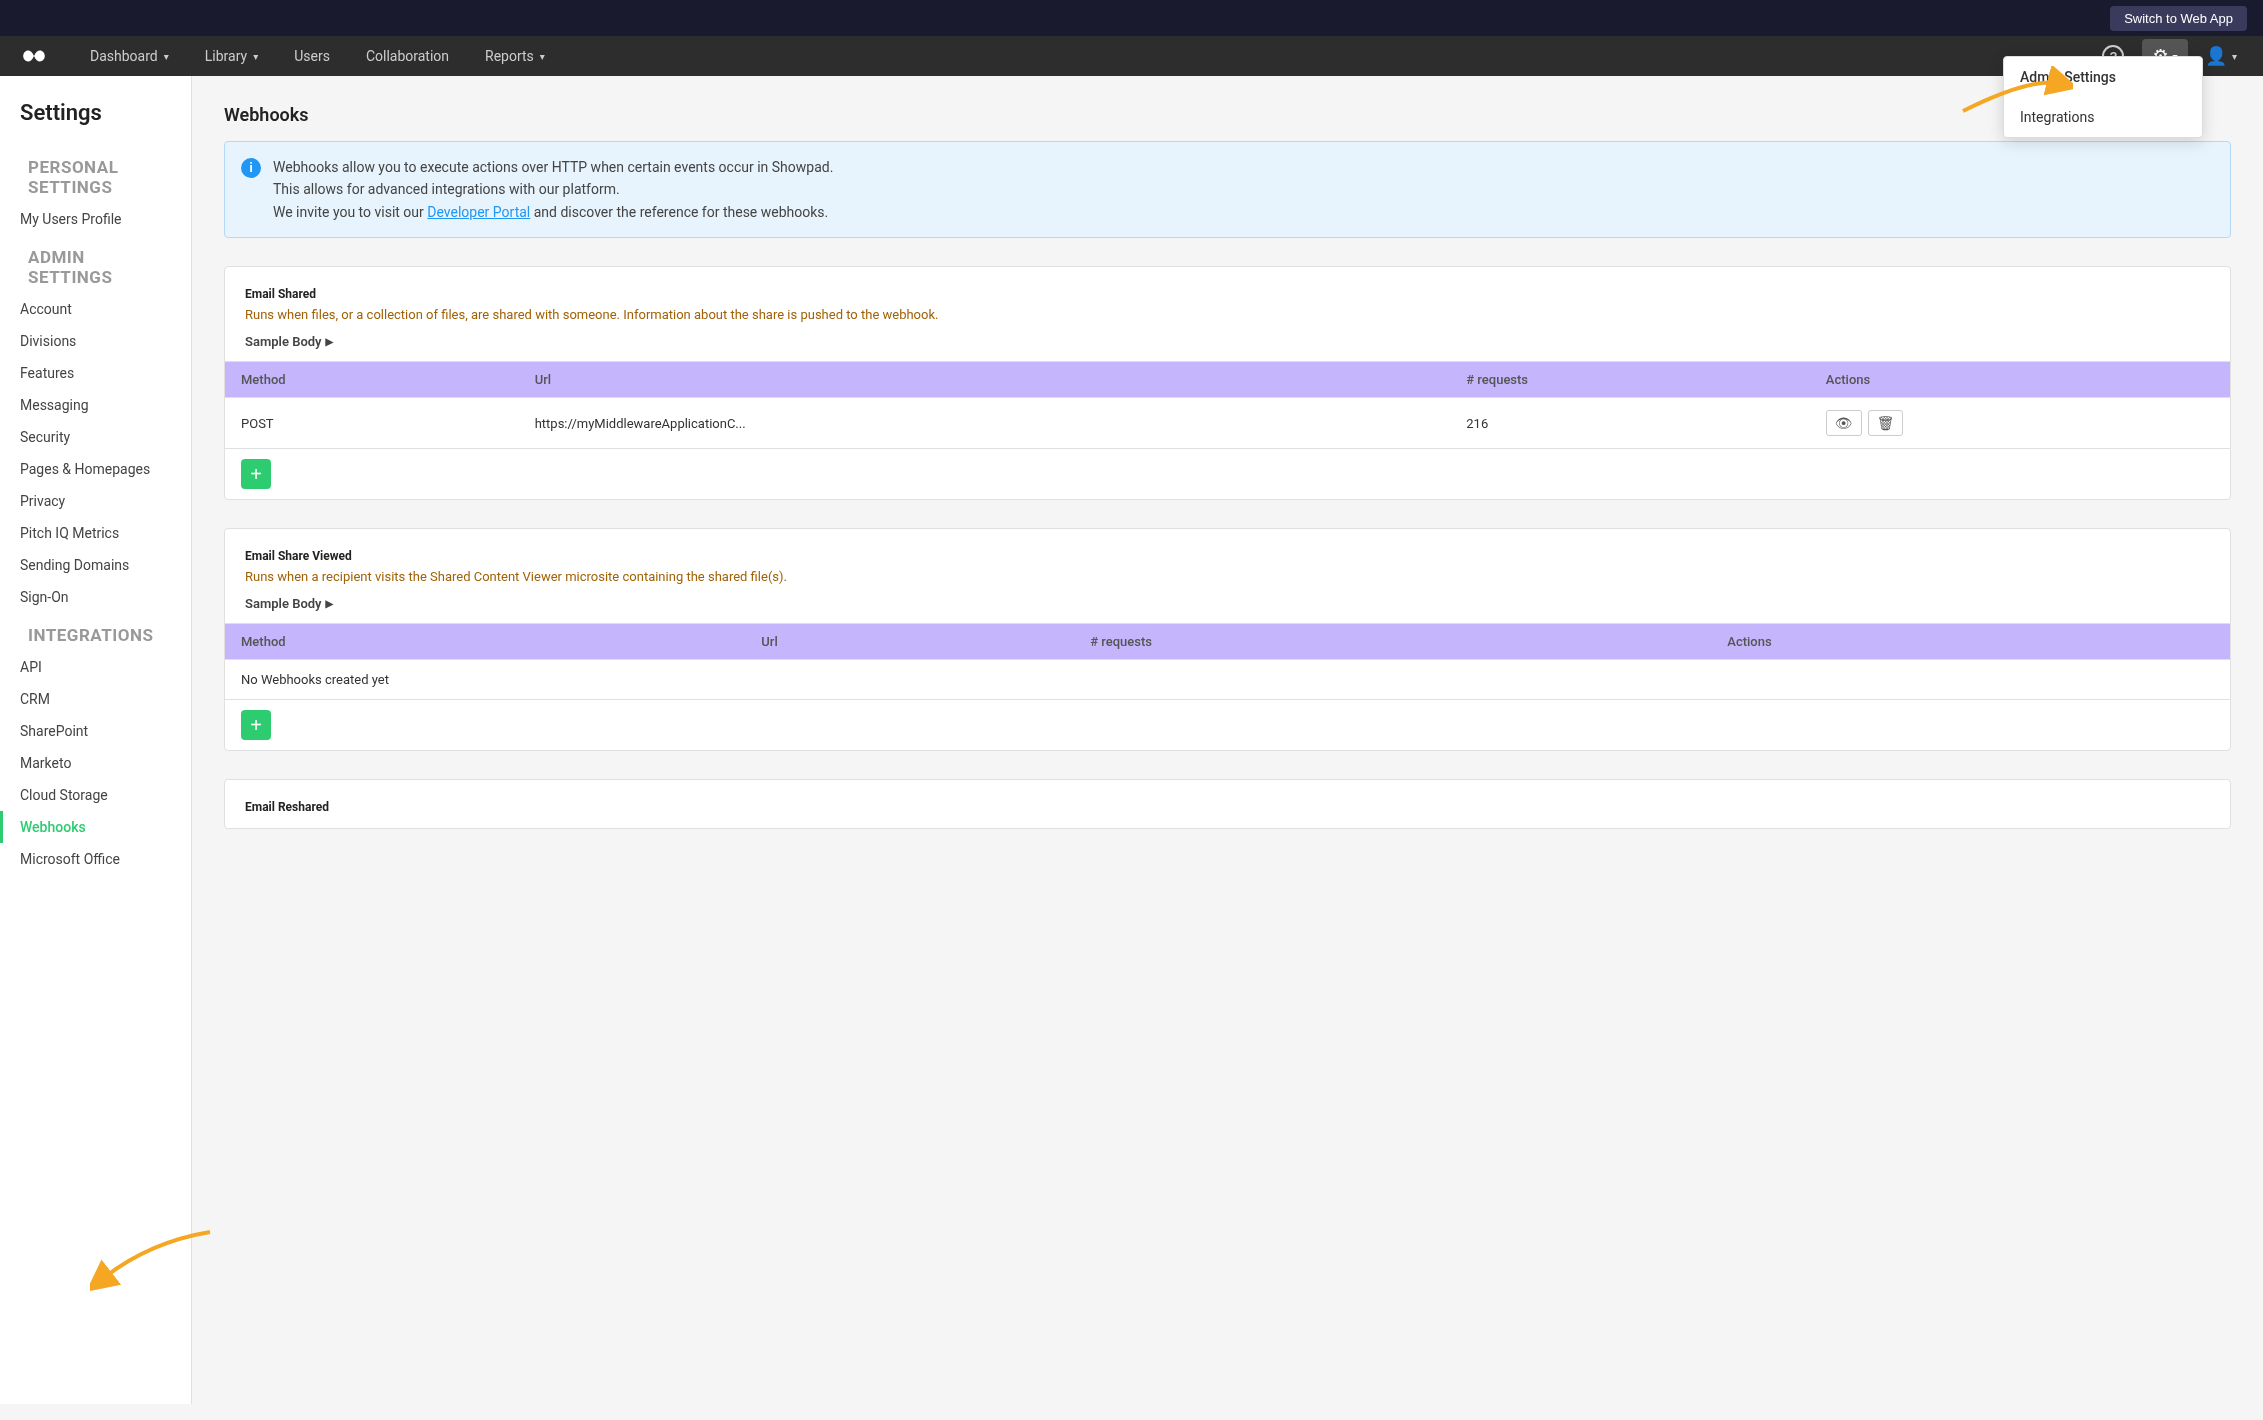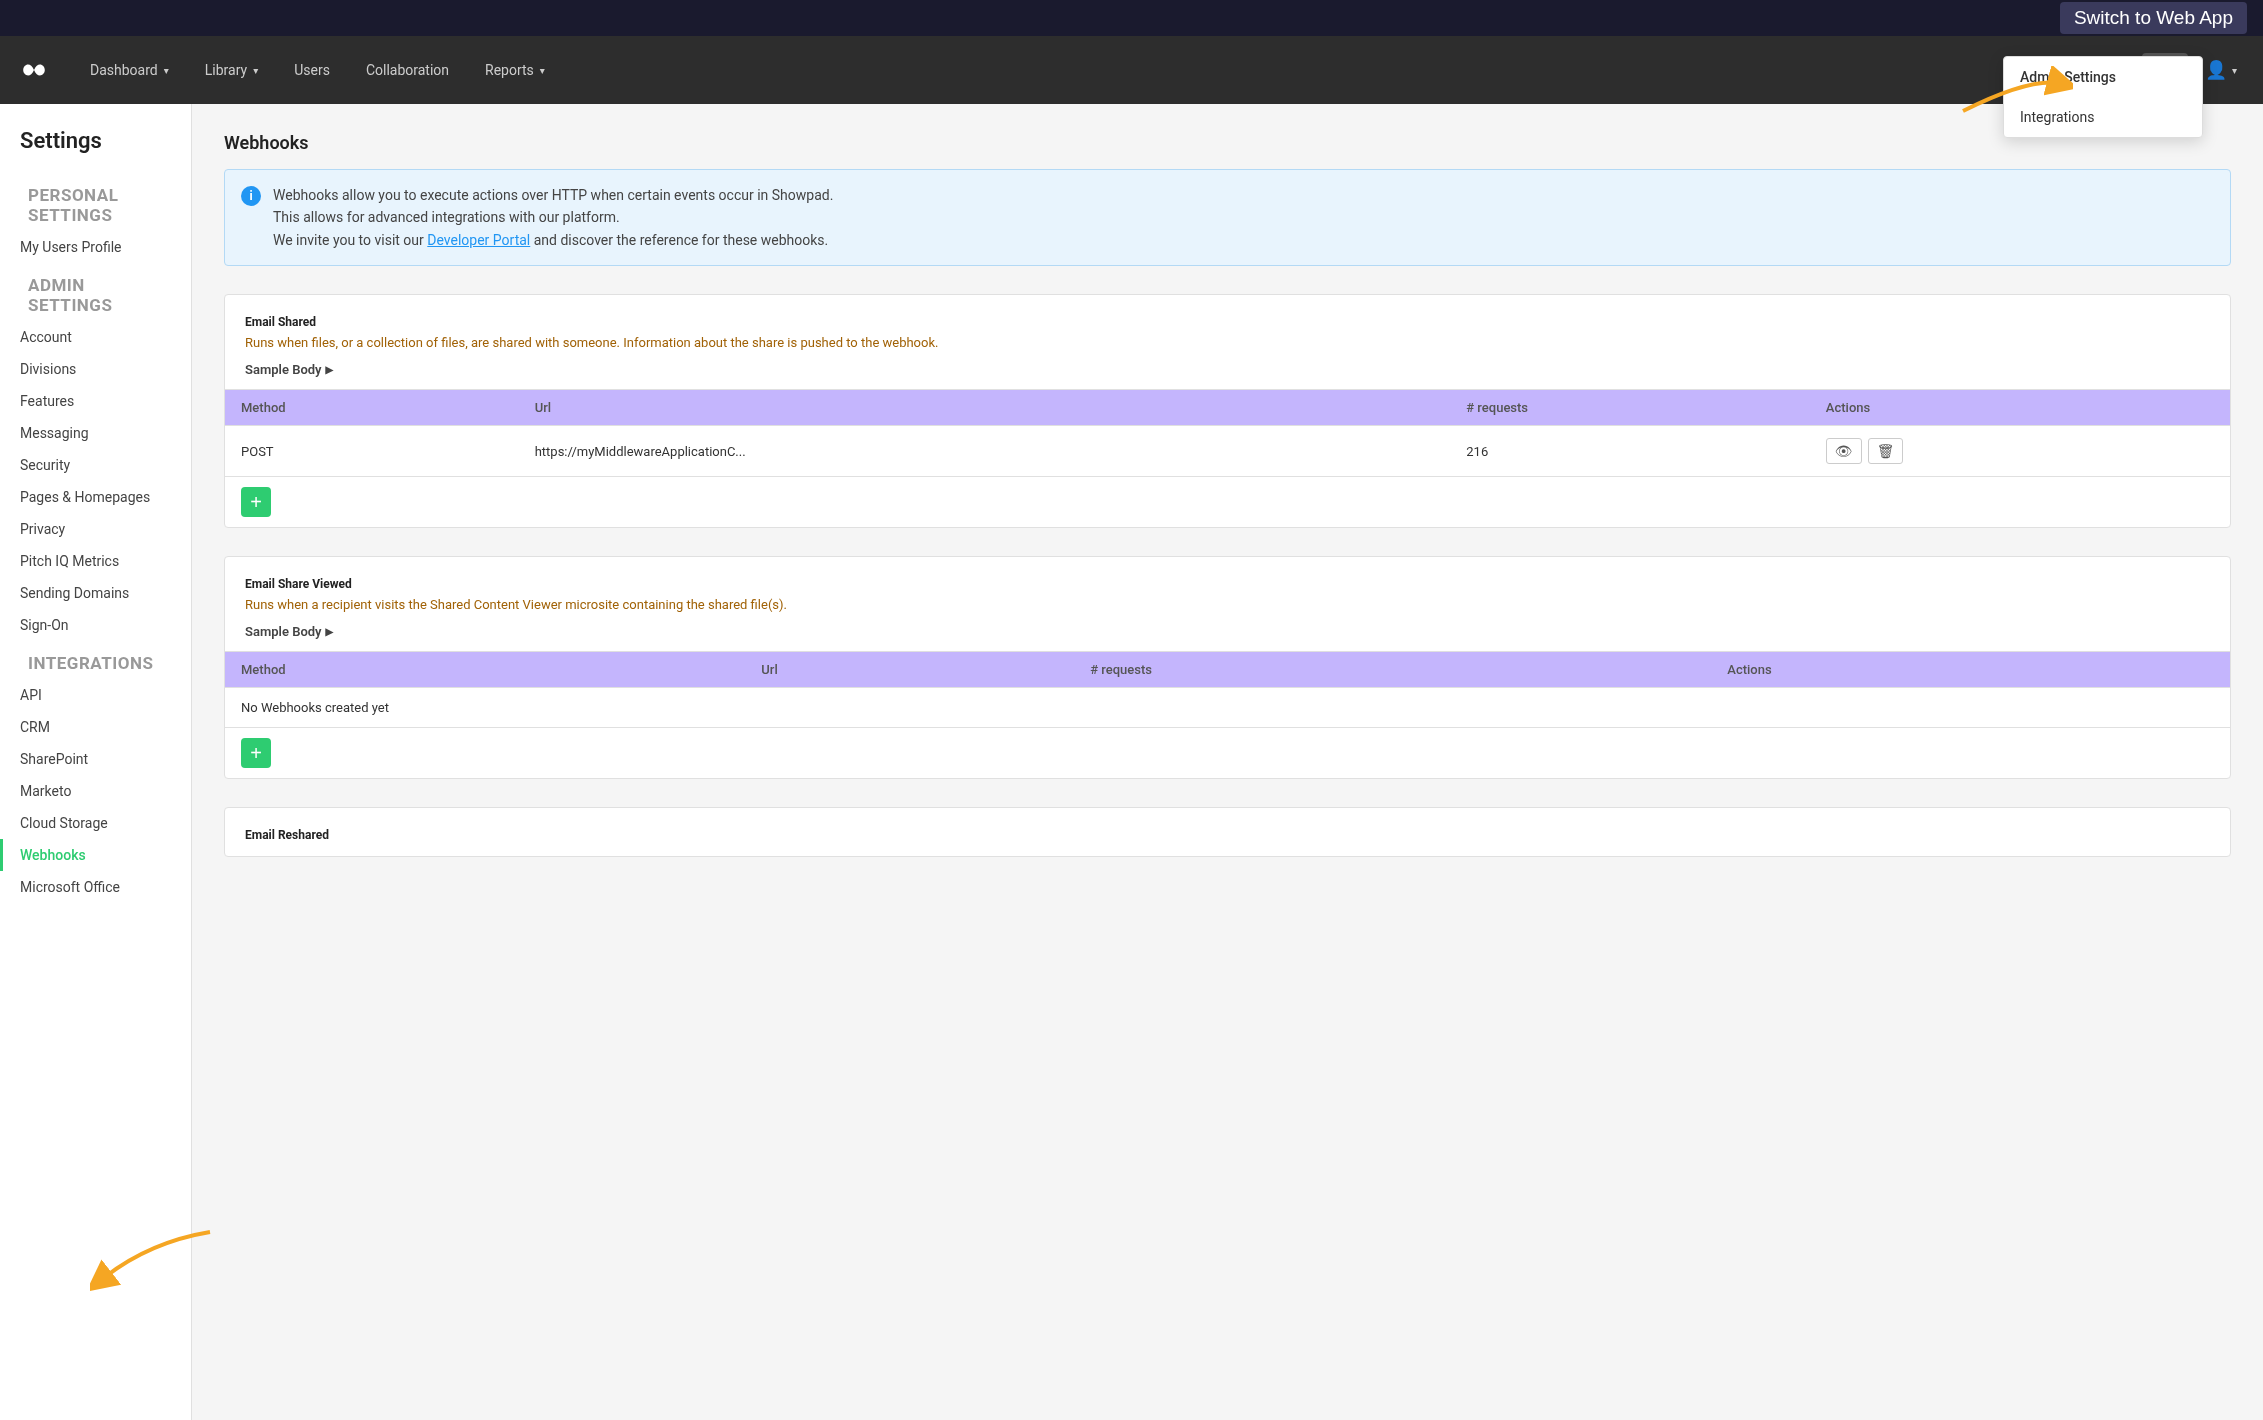--- a/index.html
+++ b/index.html
@@ -13,28 +13,28 @@
       align-items: center;
       justify-content: flex-end;
       padding: 0 16px;
     }
     .switch-btn {
       background: #3a3a5c;
       color: #fff;
       border: none;
       padding: 5px 14px;
       border-radius: 4px;
-      font-size: 19px;
+      font-size: 13px;
       cursor: pointer;
     }
 
     
     .nav {
       background: #2d2d2d;
-      height: 68px;
+      height: 40px;
       display: flex;
       align-items: center;
       padding: 0 16px;
       gap: 8px;
     }
     .nav-logo {
       display: flex;
       align-items: center;
       margin-right: 16px;
     }

